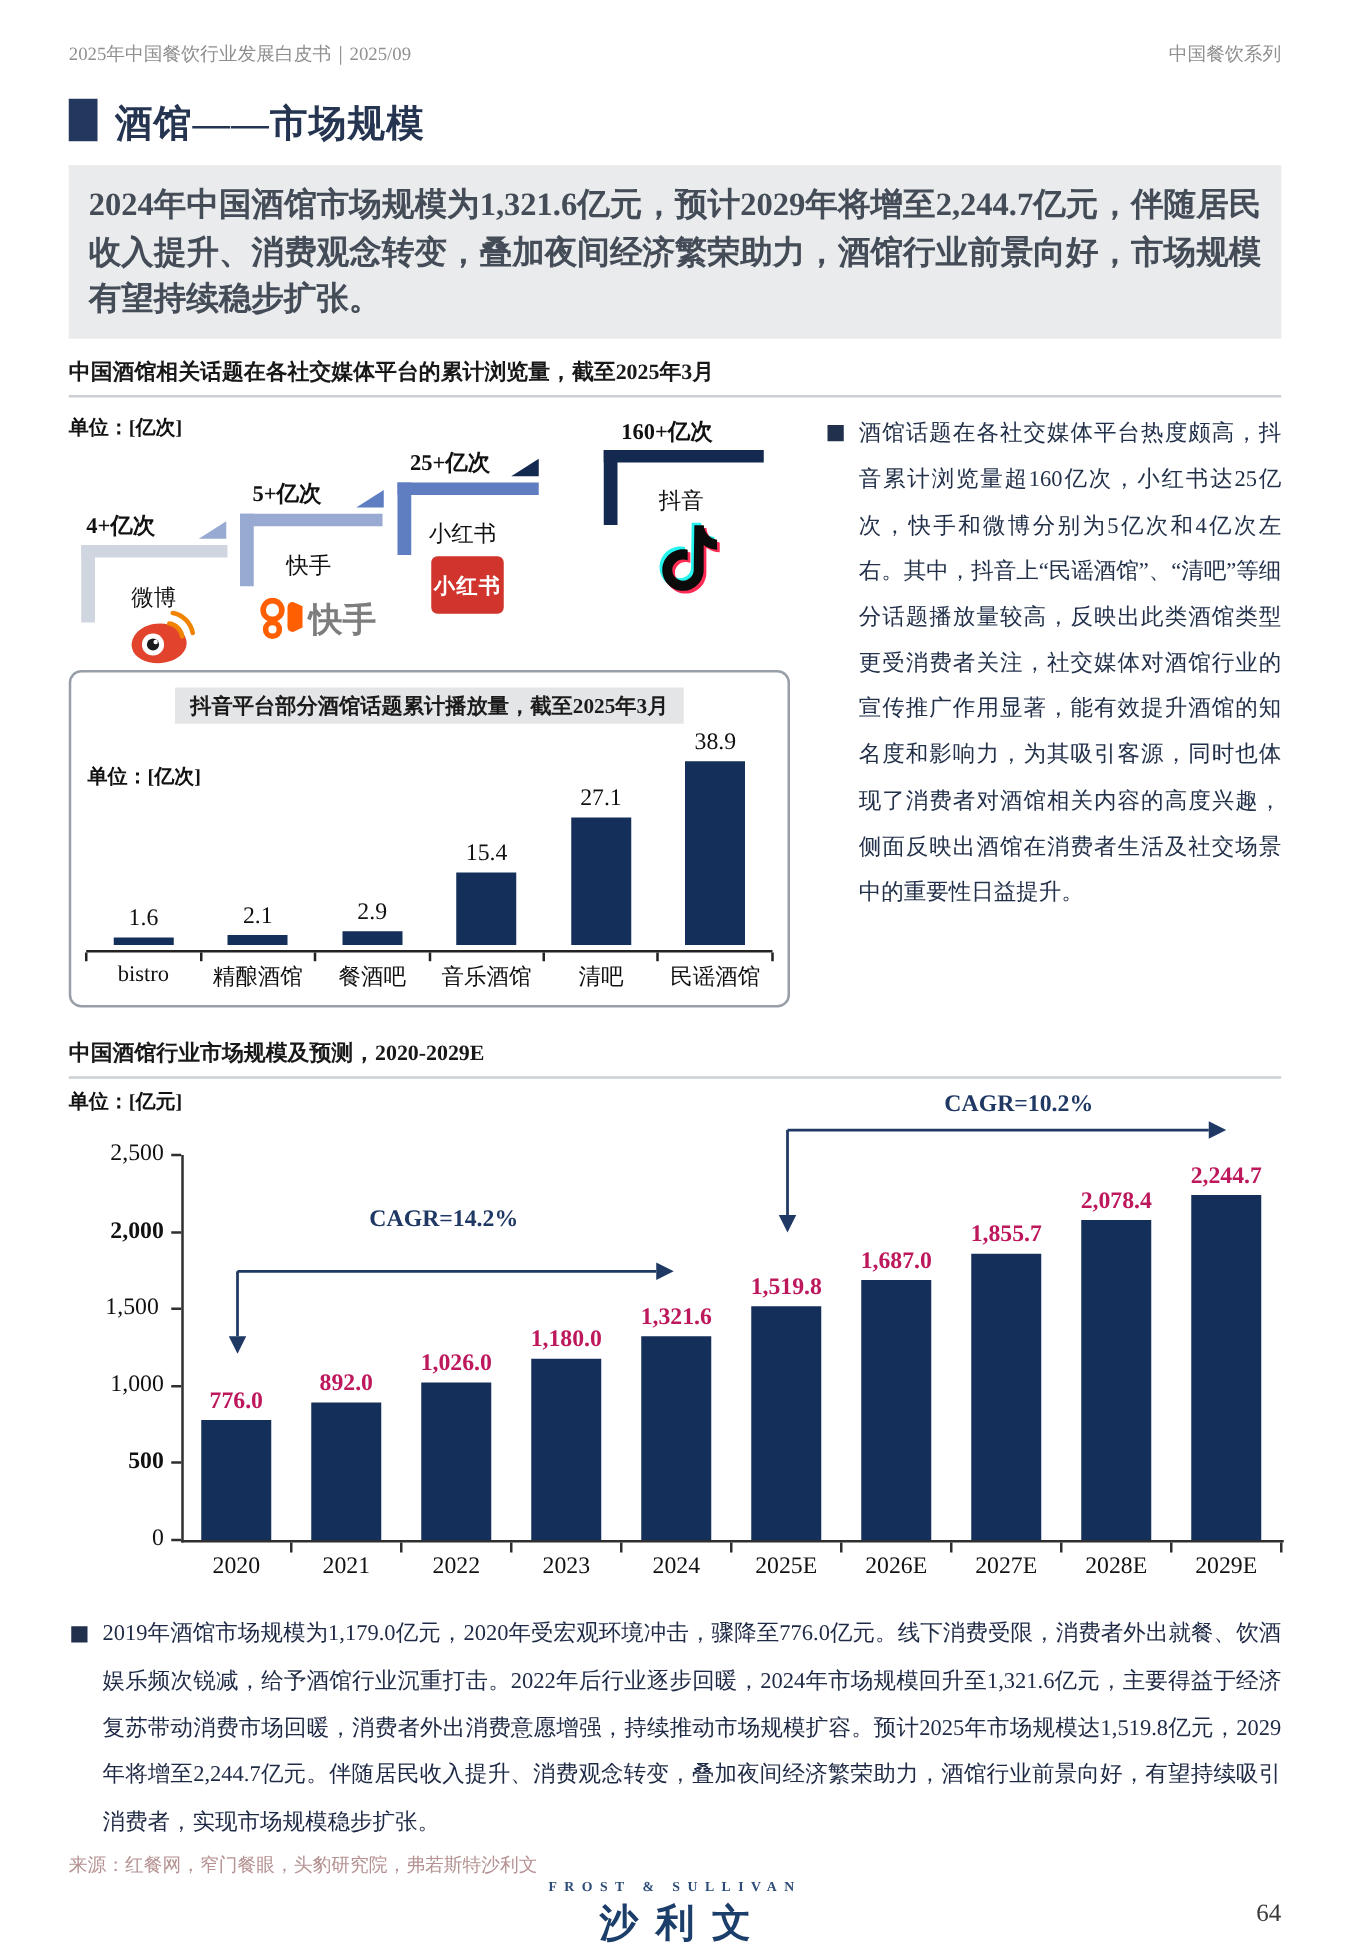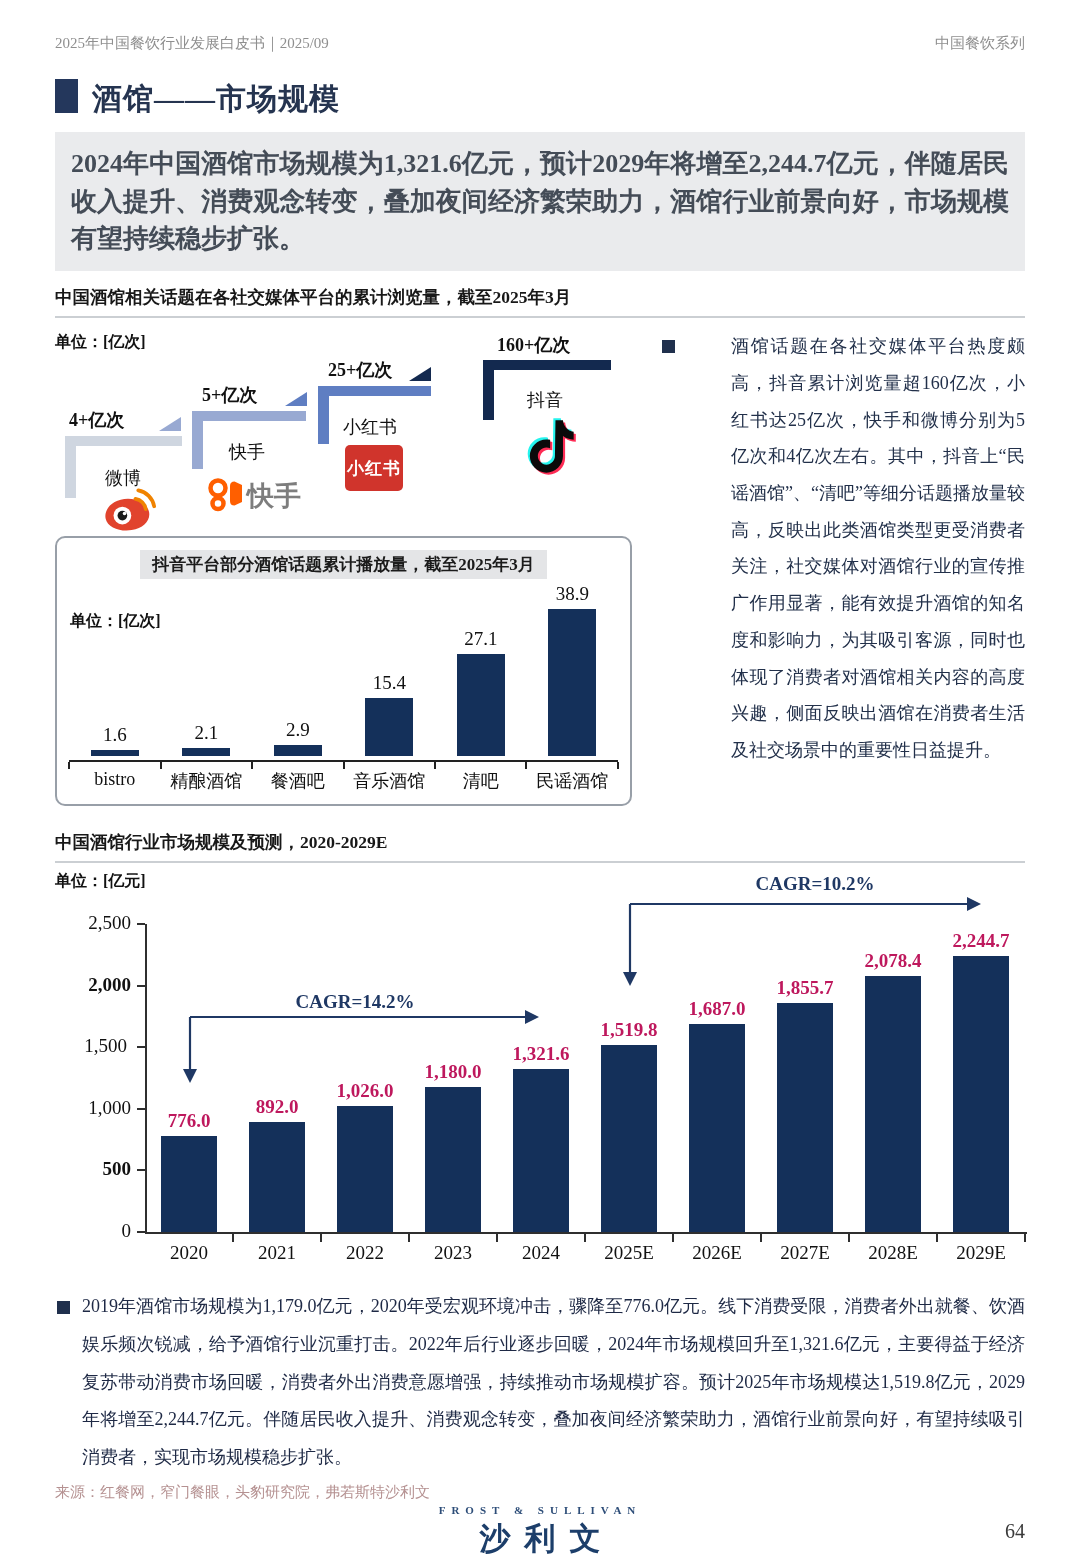--- a/index.html
+++ b/index.html
@@ -23,21 +23,21 @@
     font-size:26px; font-weight:bold; color:#444c57; line-height:1.45;
     text-align:justify;
   }
   .ctitle { margin-top:14px; font-size:17.5px; font-weight:bold; color:#181818; }
   .rule { height:2px; background:#cbcfd3; margin-top:7px; }
   
   .row { display:flex; margin-top:4px; }
   .leftcol { width:585px; flex:none; }
   .rightcol { flex:1; margin-left:20px; display:flex; padding-top:6px; }
   .bullet-sq { width:13px; height:13px; background:#20304d; margin:12px 12px 0 2px; flex:none; }
-  .rightcol p { text-align:justify; font-size:18px; line-height:2.04; color:#22304a;margin-left:44px; }
+  .rightcol p { text-align:justify; font-size:18px; line-height:2.04; color:#22304a; }
   
   .stepchart { position:relative; height:215px; margin-top:8px; }
   .unit { font-size:16px; font-weight:bold; color:#111; }
   .stepchart .unit { position:absolute; left:0; top:2px; }
   .step { position:absolute; }
   .bracket { position:absolute; border-style:solid; border-width:10px 0 0 11px; }
   .slabel { position:absolute; font-size:18px; font-weight:bold; color:#111; white-space:nowrap; }
   .tri { position:absolute; width:0; height:0; border-left:22px solid transparent; border-bottom:14px solid #999; }
   .pname { position:absolute; font-size:18px; color:#111; white-space:nowrap; }
   .icon { position:absolute; }
@@ -58,21 +58,21 @@
   .dbar { width:48px; }
   .dbase { position:absolute; left:12px; right:12px; top:222px; height:2px; background:#222; }
   .dtick { position:absolute; top:2px; width:2px; height:7px; background:#222; }
   .dcats { position:absolute; left:12px; right:12px; top:231px; display:flex; }
   .dcats div { flex:1; text-align:center; font-size:18px; color:#111; }
   
   .ctitle2 { margin-top:24px; font-size:17.5px; font-weight:bold; color:#181818; }
   .mchart { position:relative; height:405px; margin-top:6px; }
   .munit { position:absolute; left:0; top:2px; font-size:16px; font-weight:bold; color:#111; }
   .cagr { position:absolute; font-size:19px; font-weight:bold; color:#1f3864; text-align:center; }
-  .cagr.c1 { left:180px; top:122px; width:240px; }
+  .cagr.c1 { left:180px; top:96px; width:240px; }
   .cagr.c2 { left:660px; top:4px;  width:200px; }
   .arrows { position:absolute; left:0; top:0; width:970px; height:405px; }
   .ylab { position:absolute; width:72px; text-align:right; font-size:19px; color:#111; }
   .ytick { position:absolute; left:82px; width:8px; height:2px; background:#2f2f2f; }
   .axis-v { position:absolute; left:90px; top:55px; width:2px; height:310px; background:#2f2f2f; }
   .axis-h { position:absolute; left:90px; top:363px; width:882px; height:2px; background:#2f2f2f; }
   .btick { position:absolute; top:365px; width:2px; height:8px; background:#2f2f2f; }
   .plot { position:absolute; left:90px; top:55px; width:880px; height:308px; display:flex; align-items:flex-end; }
   .mcol { flex:1; display:flex; flex-direction:column; align-items:center; justify-content:flex-end; }
   .mval { font-size:19px; color:#be185d; margin-bottom:4px; white-space:nowrap;font-weight:bold; }

